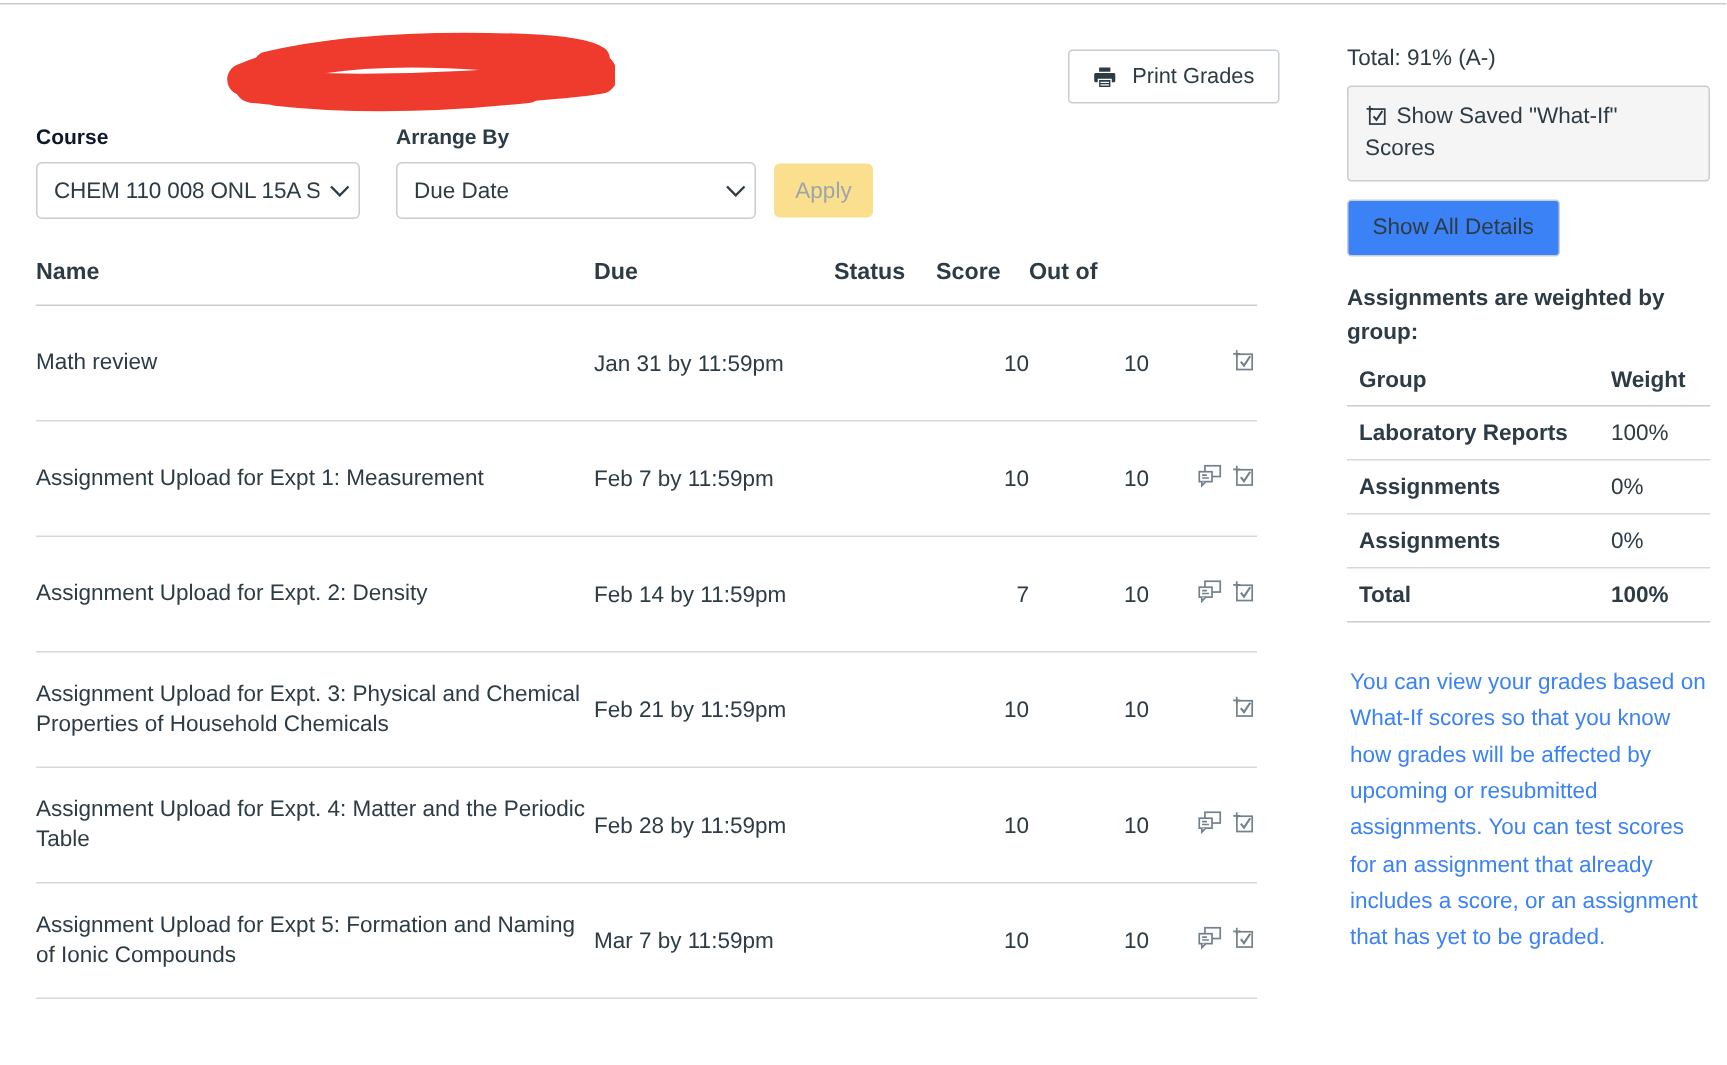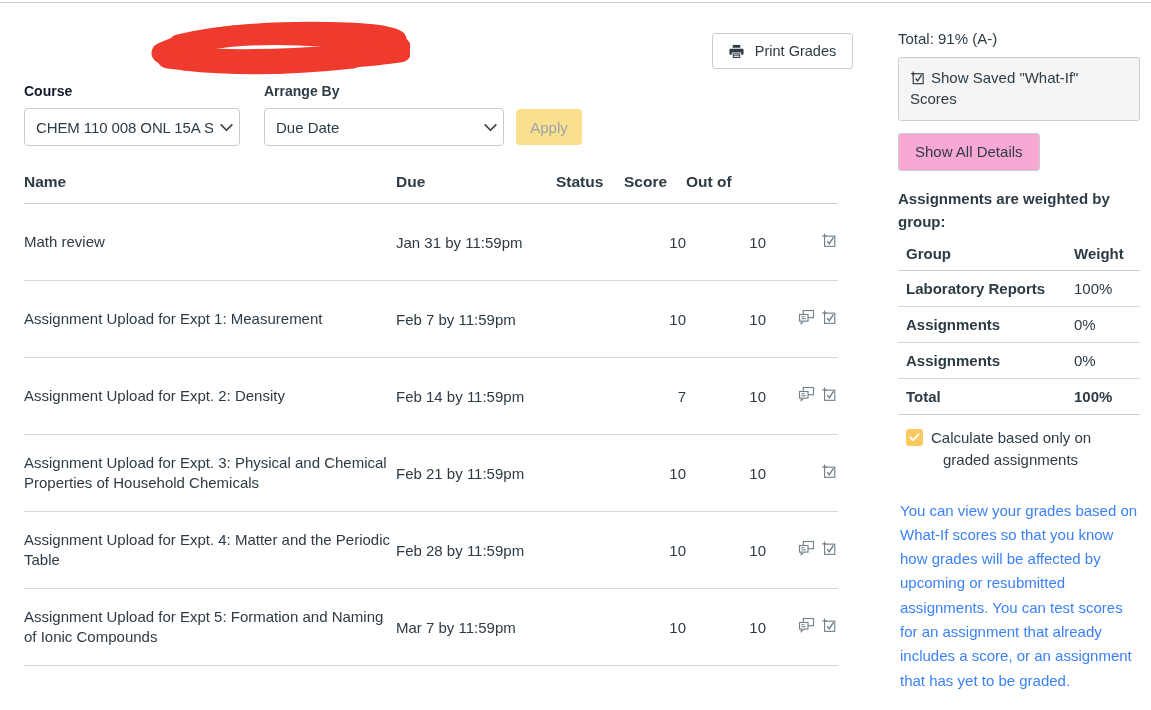--- a/index.html
+++ b/index.html
@@ -201,21 +201,21 @@
     vertical-align: -3px;
     margin-right: 5px;
     line-height: 0;
   }
   .details-btn {
     margin-top: 12px;
     height: 38px;
     padding: 0 16px;
     border: 1px solid #c7cdd1;
     border-radius: 3px;
-    background: #f9a8d4;
+    background: #3b82f6;
     font-family: "Liberation Sans", sans-serif;
     font-size: 15px;
     color: #2d3b45;
     cursor: pointer;
   }
   .weighted-head {
     margin-top: 16px;
     font-size: 15px;
     font-weight: bold;
     line-height: 1.55;
@@ -522,27 +522,16 @@
             <td class="gname">Assignments</td>
             <td class="wval">0%</td>
           </tr>
           <tr class="total-row">
             <td class="gname">Total</td>
             <td class="wval">100%</td>
           </tr>
         </tbody>
     </table>
 
-    <div class="calc-row">
-      <span class="cbox">
-        <svg width="11" height="9" viewBox="0 0 12 10" fill="none" stroke="#ffffff" stroke-width="2.1" stroke-linecap="round" stroke-linejoin="round">
-          <path d="M1.4 5 L4.3 8 L10.6 1.6"></path>
-        </svg>
-      </span>
-      <span class="calc-label">
-        <span class="l1">Calculate based only on</span>
-        <span class="l2">graded assignments</span>
-      </span>
-    </div>
 
     <div class="helptext">You can view your grades based on What-If scores so that you know how grades will be affected by upcoming or resubmitted assignments. You can test scores for an assignment that already includes a score, or an assignment that has yet to be graded.</div>
   </div>
 </div>
 
 </body></html>

